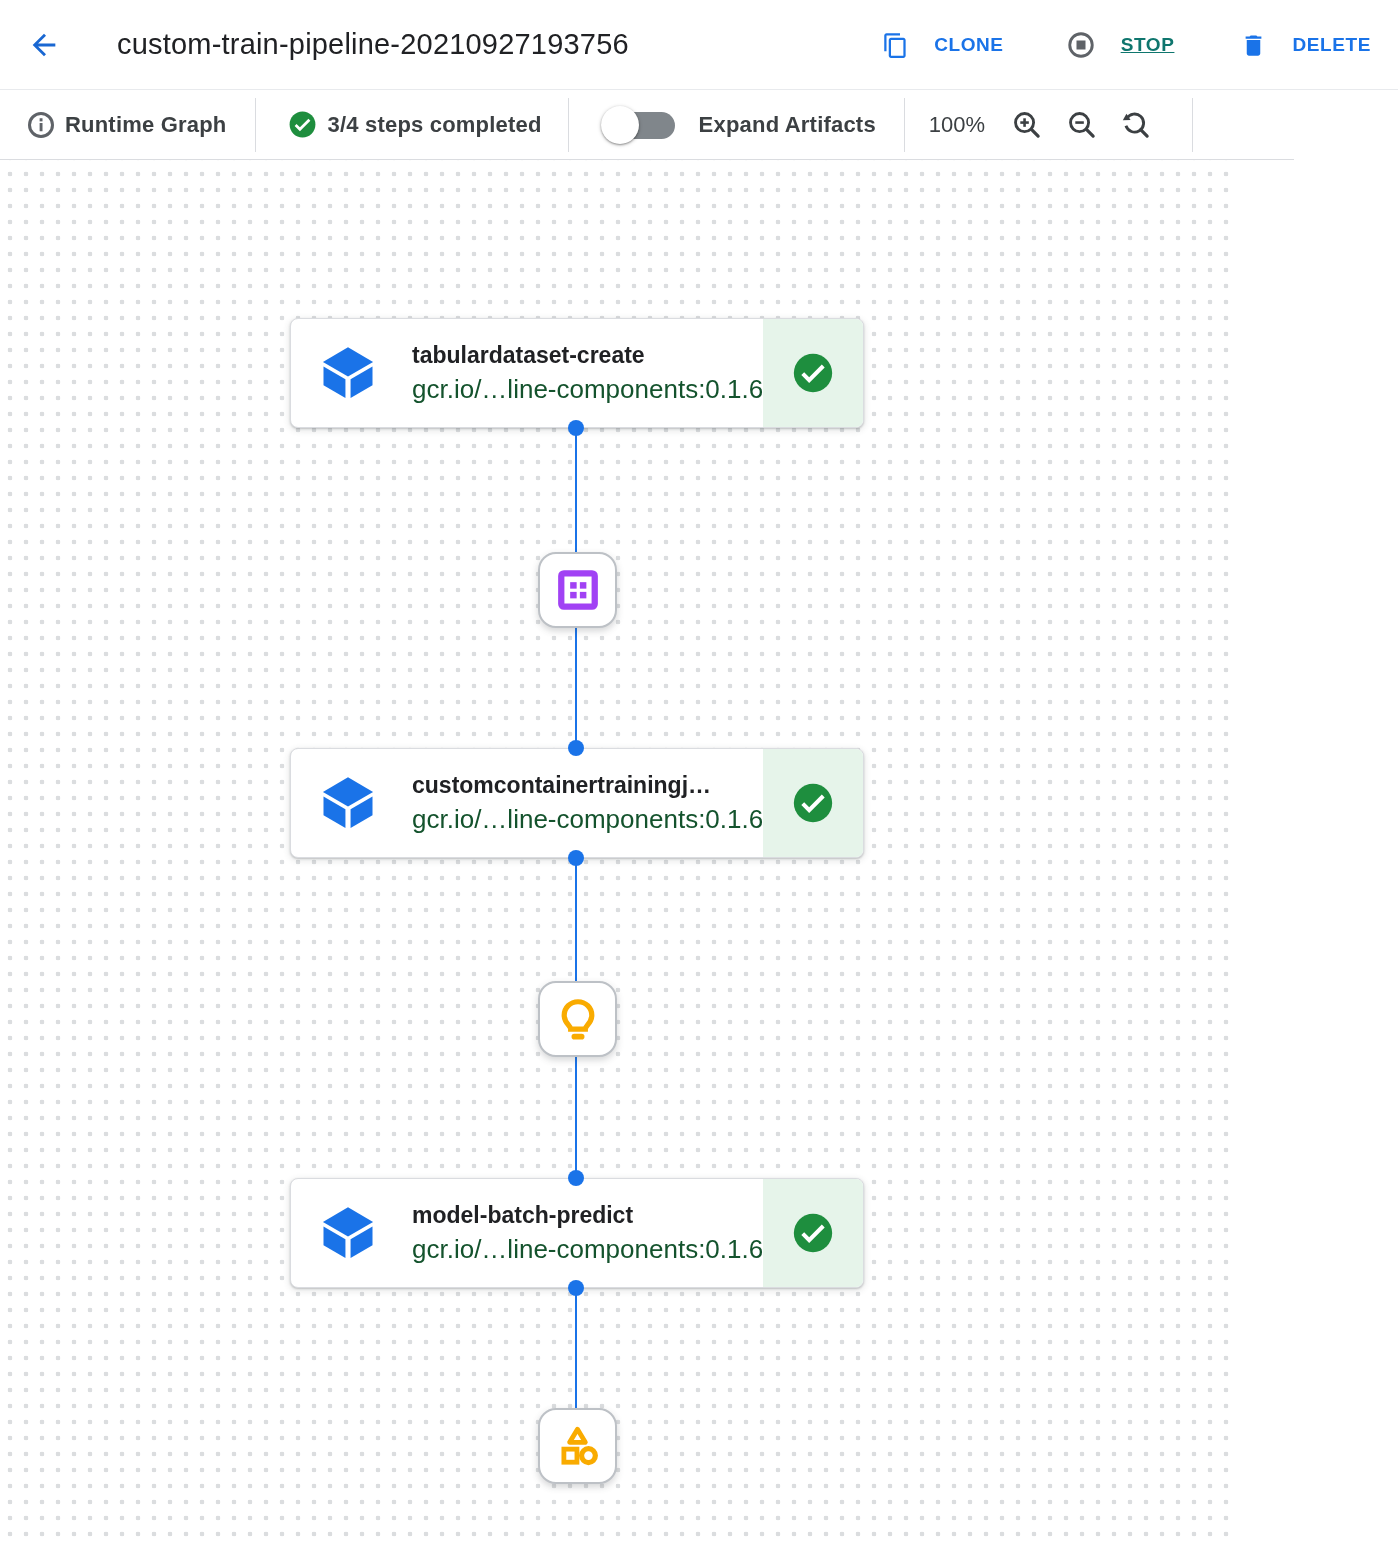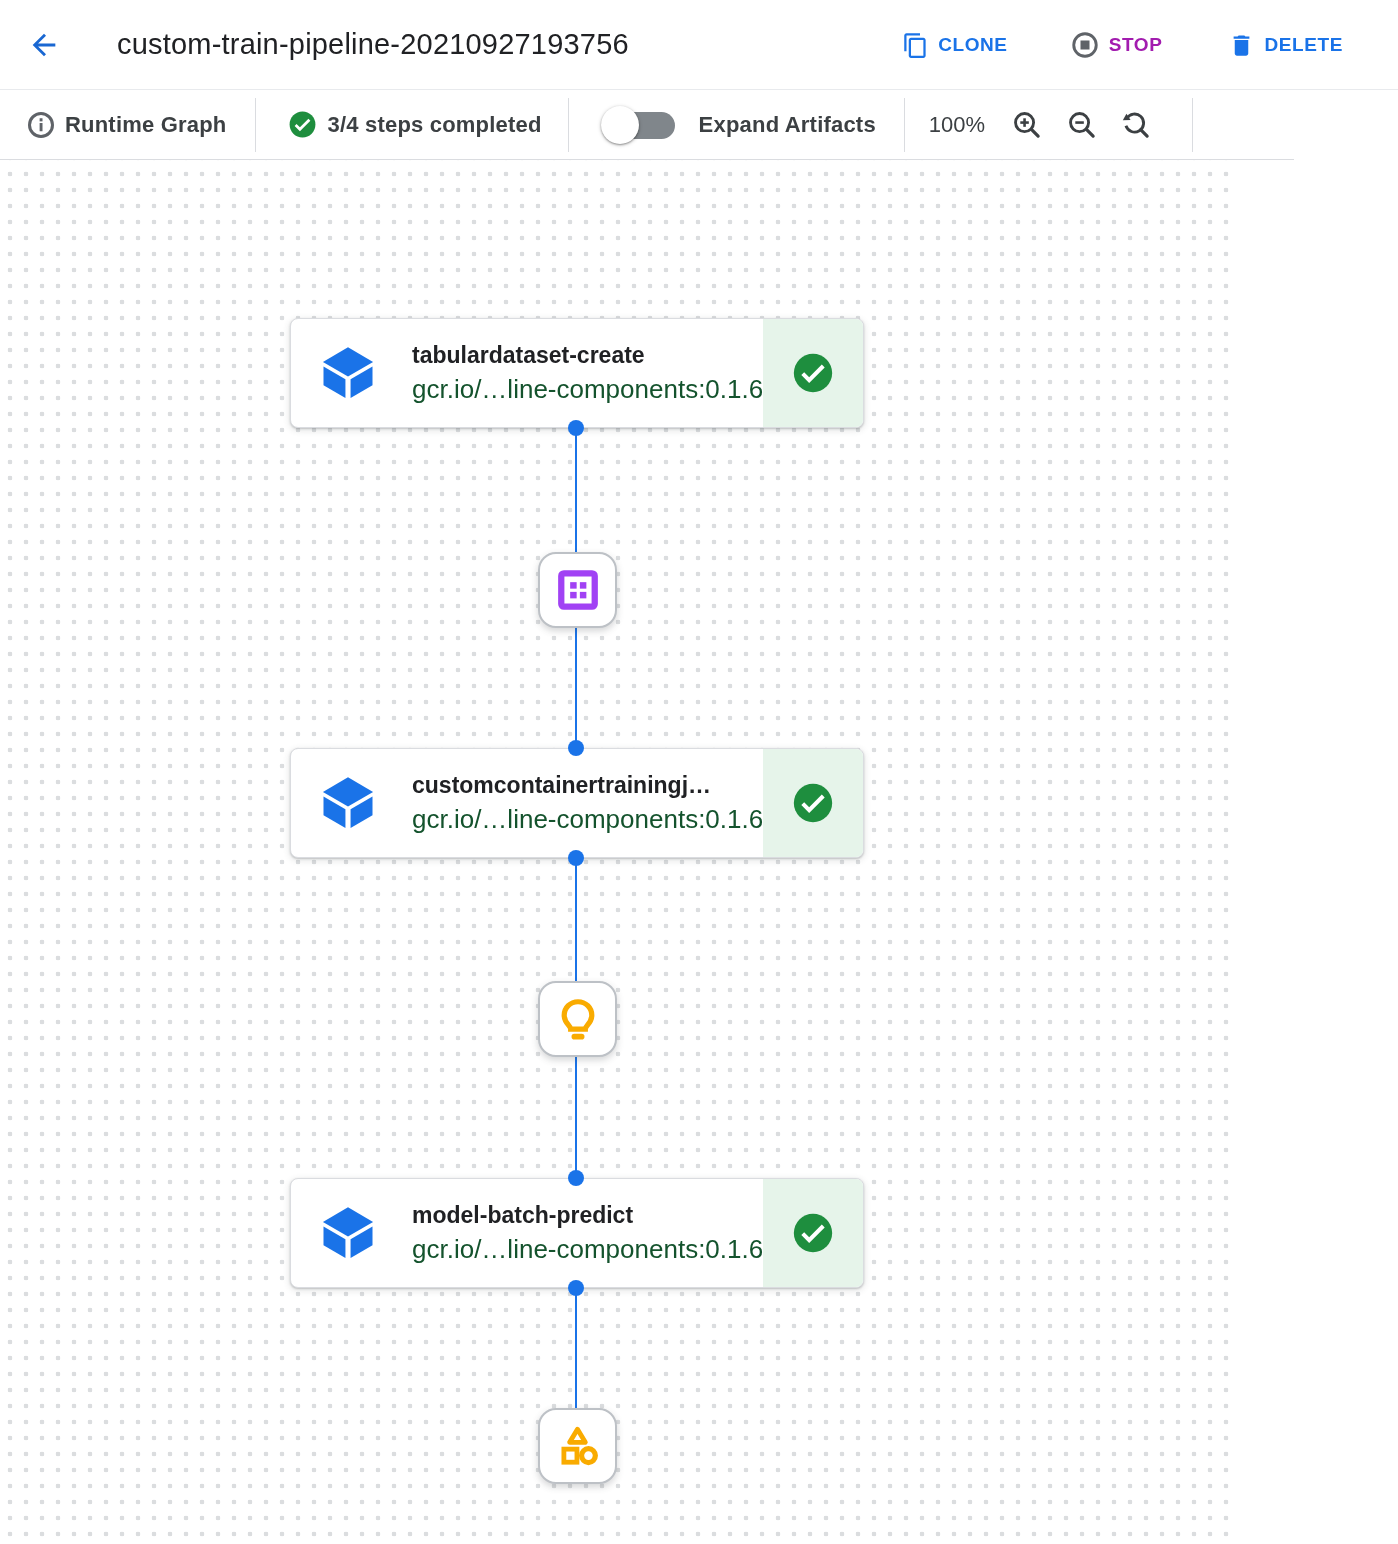--- a/index.html
+++ b/index.html
@@ -6,27 +6,27 @@
   html,body { width:1398px; height:1544px; overflow:hidden;
     font-family:"Liberation Sans","DejaVu Sans",sans-serif; background:#fff; }
 
   
   .header { position:absolute; top:0; left:0; width:1398px; height:90px;
     background:#fff; display:flex; align-items:center; border-bottom:1px solid #E8EAED; }
   .back-btn { width:34px; height:34px; margin-left:27px; cursor:pointer; display:flex;
     align-items:center; justify-content:center; }
   .page-title { margin-left:56px; font-size:29px; color:#202124; letter-spacing:0.2px; }
   .hdr-actions { position:absolute; right:0; top:0; height:90px; display:flex; align-items:center; }
-  .hbtn { display:flex; align-items:center; gap:9px; font-size:19px; font-weight:bold;
+  .hbtn { display:flex; align-items:center; gap:25px; font-size:19px; font-weight:bold;
     letter-spacing:0.6px; cursor:pointer; }
   .hbtn.blue { color:#1A73E8; }
-  .hbtn.gray { color:#a21caf; }
+  .hbtn.gray { color:#0f766e;text-decoration:underline; }
   .hbtn-clone { margin-right:62px; }
   .hbtn-stop  { margin-right:66px; }
-  .hbtn-delete{ margin-right:55px; }
+  .hbtn-delete{ margin-right:27px; }
 
   
   .toolbar { position:absolute; top:90px; left:0; width:1294px; height:70px; background:#fff;
     display:flex; align-items:center; border-bottom:1px solid #DADCE0; }
   .tb-label { font-size:22px; font-weight:bold; color:#3C4043; letter-spacing:0.2px; }
   .tb-div { width:1px; height:54px; background:#DADCE0; }
   .tb-icon { display:flex; align-items:center; justify-content:center; }
   .zoom-pct { font-size:22px; color:#3C4043; }
   .zbtn { cursor:pointer; display:flex; align-items:center; justify-content:center;
     width:34px; height:34px; }

